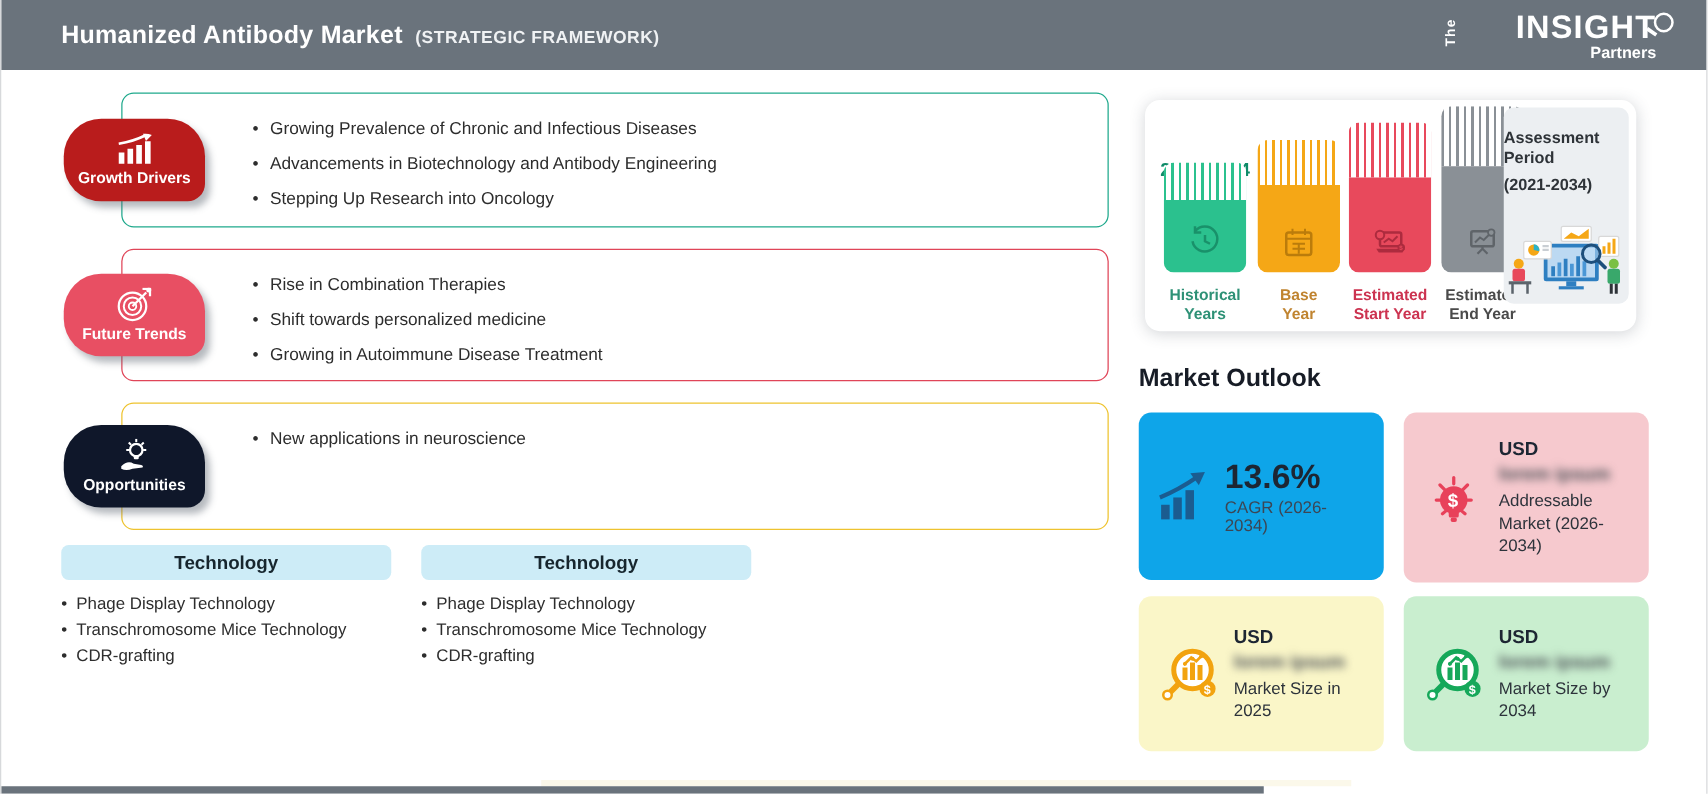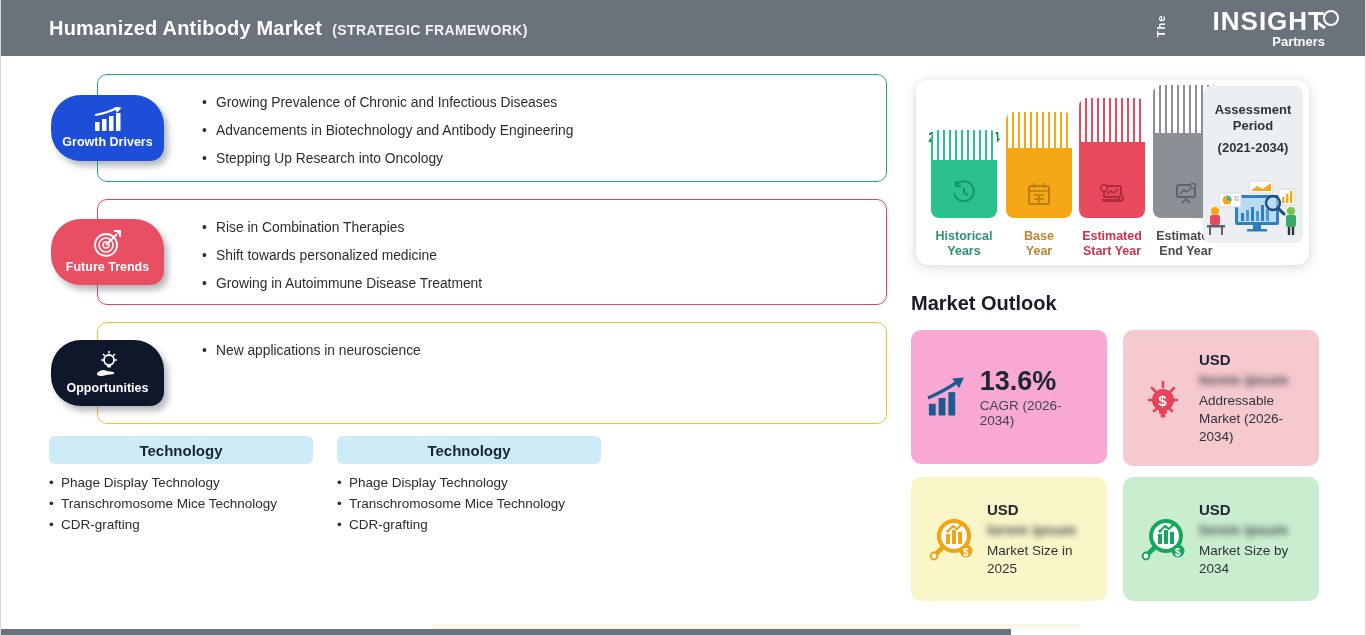--- a/index.html
+++ b/index.html
@@ -44,21 +44,21 @@
   .info-box.drivers { border:1.6px solid #1fa98c; height:108px; margin-bottom:17px; }
   .info-box.trends  { border:1.6px solid #e04558; height:106px; margin-bottom:17px; }
   .info-box.opps    { border:1.6px solid #eec32f; height:102px; }
   .pill {
     position:absolute; left:-47px; top:50%; transform:translateY(-50%);
     width:113px; height:66px; border-radius:30px 30px 14px 30px;
     display:flex; flex-direction:column; align-items:center; justify-content:center;
     color:#fff; font-weight:bold; font-size:12.5px;
     box-shadow:4px 5px 6px rgba(90,100,110,.45);
   }
-  .pill.green  { background:#1d4ed8; }
+  .pill.green  { background:#b91c1c; }
   .pill.red    { background:#e84f63; }
   .pill.orange { background:#0f172a; }
   .pill .pill-label { margin-top:2px; }
   .bullets { list-style:none; }
   .bullets li {
     font-size:13.8px; color:#2d2d2d; line-height:28px; position:relative; padding-left:14px;
   }
   .bullets li::before { content:"•"; position:absolute; left:0; color:#2d2d2d; }
 
   
@@ -86,31 +86,31 @@
     overflow:hidden;
   }
   .tl-bar { position:absolute; width:66px; bottom:47px; border-radius:8px; overflow:hidden; }
   .tl-stripes { width:100%; }
   .tl-solid { width:100%; position:relative; }
   .tl-year { position:absolute; width:80px; text-align:center; font-weight:bold; font-size:15px; }
   .tl-caption { position:absolute; bottom:6px; width:86px; text-align:center; font-weight:bold; font-size:12.5px; line-height:15px; }
   .tl-icon { position:absolute; left:50%; transform:translateX(-50%); bottom:12px; opacity:.55; }
   .assess-panel {
     position:absolute; right:6px; top:6px; bottom:22px; width:100px;
-    background:#eceff2; border-radius:8px; padding-top:16px; text-align:center;
+    background:#eceff2; border-radius:8px; padding-top:16px; 
   }
   .assess-title { font-weight:bold; font-size:13px; color:#2e3338; line-height:16px; }
   .assess-range { font-weight:bold; font-size:13px; color:#2e3338; margin-top:6px; }
   .assess-illus { position:absolute; bottom:4px; left:2px; }
 
   .outlook-heading { position:absolute; left:0; top:292px; font-size:20px; font-weight:bold; color:#171c26; }
 
   .cards { position:absolute; left:0; top:330px; width:408px; }
   .card { position:absolute; border-radius:10px; padding:14px 14px; }
-  .card.blue   { left:0;   top:0;    width:196px; height:134px; background:#f9a8d4; display:flex; align-items:center; gap:10px; }
+  .card.blue   { left:0;   top:0;    width:196px; height:134px; background:#0ea5e9; display:flex; align-items:center; gap:10px; }
   .card.pink   { left:212px; top:0;  width:196px; height:136px; background:#f6c9ce; }
   .card.yellow { left:0;   top:147px; width:196px; height:124px; background:#faf6c8; }
   .card.green  { left:212px; top:147px; width:196px; height:124px; background:#c9eecf; }
   .cagr-value { font-size:27px; font-weight:bold; color:#1d2633; line-height:30px; }
   .cagr-caption { font-size:13.5px; color:#3c4654; margin-top:2px; }
   .usd-card { display:flex; gap:10px; height:100%; }
   .usd-icon-wrap { width:52px; display:flex; align-items:center; justify-content:center; flex-shrink:0; }
   .usd-body { display:flex; flex-direction:column; justify-content:center; }
   .usd-label { font-weight:bold; font-size:15px; color:#1d2633; }
   .usd-blur { font-weight:bold; font-size:15px; color:#4a4f55; filter:blur(3.2px); margin:3px 0 4px; white-space:nowrap; }

